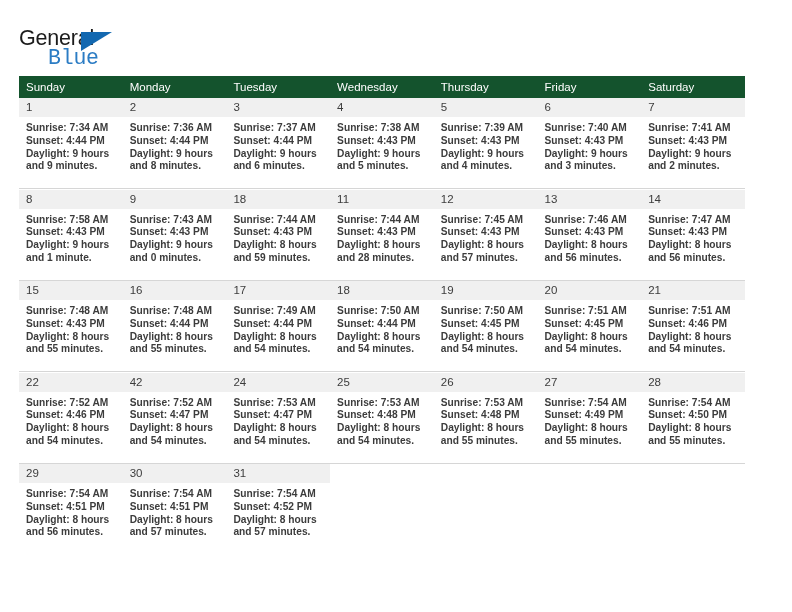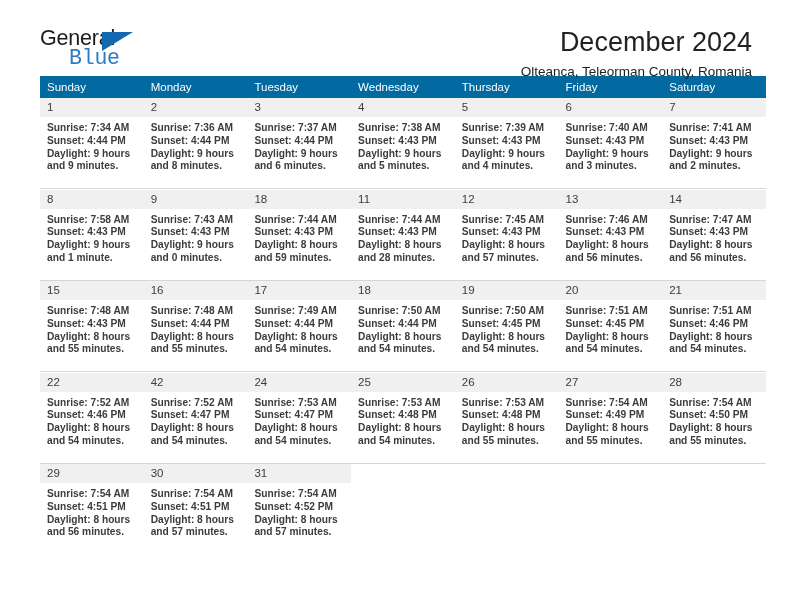--- a/index.html
+++ b/index.html
@@ -12,21 +12,21 @@
     background: #ffffff;
     font-family: "Liberation Sans", sans-serif;
     color: #2b2b2b;
     overflow: hidden;
   }
   .page {
     position: relative;
     width: 792px;
     height: 612px;
     box-sizing: border-box;
-    padding: 0 40px;
+    padding: 0 19px;
   }
 
   
   .masthead {
     display: flex;
     align-items: flex-start;
     justify-content: space-between;
     padding-top: 28px;
     height: 70px;
     box-sizing: border-box;
@@ -83,21 +83,21 @@
   }
 
   
   .calendar {
     width: 726px;
     border-collapse: collapse;
     table-layout: fixed;
     margin-top: 6px;
   }
   .calendar th {
-    background: #0369a1;
+    background: #14532d;
     color: #ffffff;
     font-size: 11.5px;
     font-weight: normal;
     text-align: left;
     padding: 5px 0 5px 7px;
     height: 19px;
     box-sizing: border-box;
   }
   .calendar td {
     vertical-align: top;
@@ -150,24 +150,20 @@
 <div class="page">
 
   <div class="masthead">
 
     <div class="logo">
       <span class="logo-general">General</span>
       <span class="logo-triangle"></span>
       <span class="logo-blue">Blue</span>
     </div>
 
-    <div class="title-block">
-      <h1 class="cal-title">December 2024</h1>
-      <div class="cal-subtitle">Olteanca, Teleorman County, Romania</div>
-    </div>
 
   </div>
 
   <table class="calendar">
     <thead>
       <tr>
         <th>Sunday</th>
         <th>Monday</th>
         <th>Tuesday</th>
         <th>Wednesday</th>

